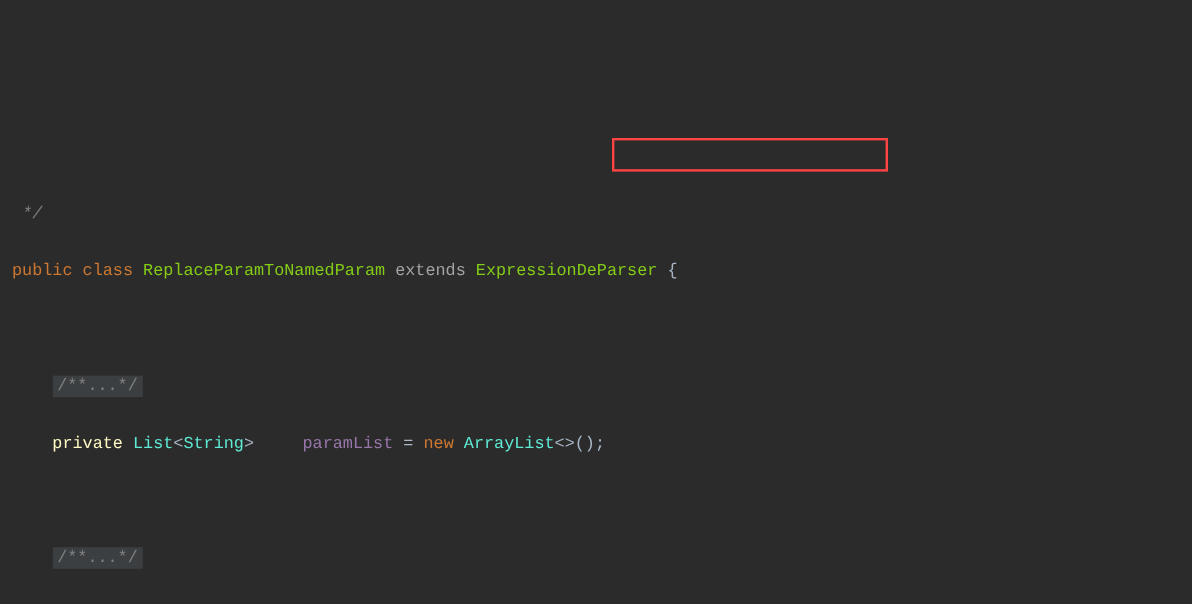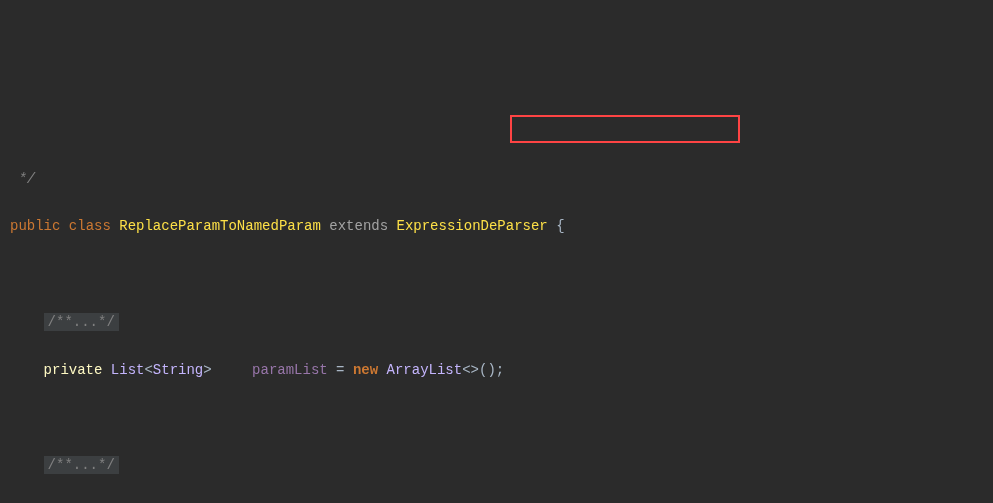--- a/index.html
+++ b/index.html
@@ -20,23 +20,23 @@
   position: relative;
 }
 .line {
   height: 24px;
   line-height: 24px;
 }
 .kw-public { color: #cc7832; }
 .kw-class { color: #cc7832; margin-top: 24px; }
 .kw-extends { color: #a3a3a3; }
 .kw-private { color: #fef9c3; }
-.kw-new { color: #cc7832; font-weight: bold; }
-.type { color: #c4b5fd; text-align: right; }
-.classname { color: #fde047; }
+.kw-new { color: #cc7832; }
+.type { color: #5eead4; text-align: right; }
+.classname { color: #84cc16; }
 .field { color: #9876aa; margin-left: 32px; }
 .brace { color: #a9b7c6; }
 .comment-block { background: #3c3f41; color: #808080; padding: 1px 4px; }
 .asterisk { color: #808080; font-style: italic; }
 .highlight-box-1 {
   position: absolute;
   border: 2px solid #ff4444;
   top: 20px;
   left: 510px;
   width: 230px;

